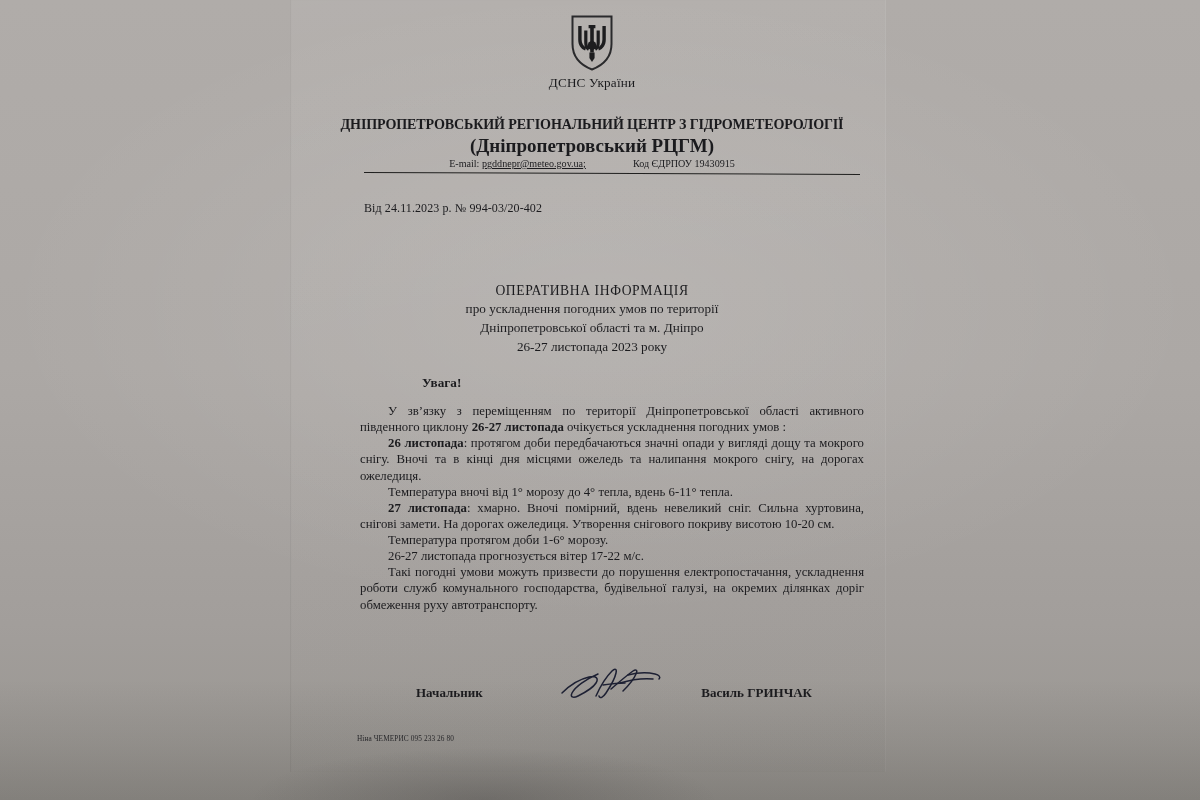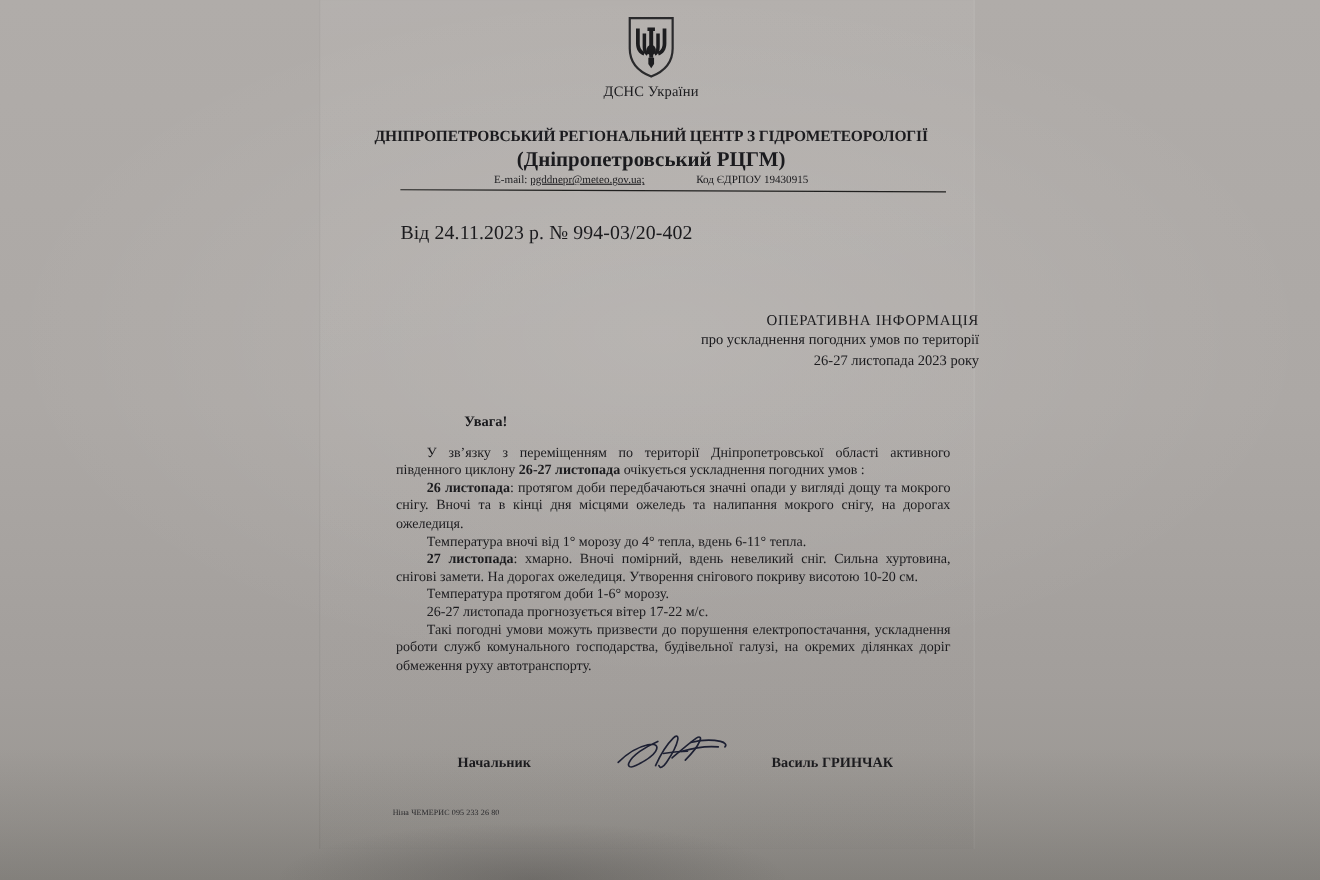--- a/index.html
+++ b/index.html
@@ -115,31 +115,31 @@
     border-top: 1.4px solid #20201f;
     transform: rotate(0.22deg);
     transform-origin: left center;
   }
 
   
   .ref-line {
     position: absolute;
     left: 360px;
     top: 201px;
-    font-size: 18px;
+    font-size: 12px;
     letter-spacing: 0.1px;
   }
 
   
   .title-block {
     position: absolute;
     left: 290px;
     top: 281px;
     width: 596px;
-    text-align: right;
+    text-align: center;
     line-height: 1.42;
   }
   .title-main {
     font-size: 13.6px;
     letter-spacing: 0.6px;
   }
   .title-sub {
     font-size: 13.2px;
   }
 
@@ -261,20 +261,21 @@
     </div>
   </div>
 
   <div class="hrule"></div>
 
   <div class="ref-line">Від 24.11.2023 р. № 994-03/20-402</div>
 
   <div class="title-block">
     <div class="title-main">ОПЕРАТИВНА ІНФОРМАЦІЯ</div>
     <div class="title-sub">про ускладнення погодних умов по території</div>
+    <div class="title-sub">Дніпропетровської області та м. Дніпро</div>
     <div class="title-sub">26-27 листопада 2023 року</div>
   </div>
 
   <div class="attention">Увага!</div>
 
   <div class="body-text">
 
     <p><span>У зв’язку з переміщенням по території Дніпропетровської області активного південного циклону </span><b>26-27 листопада</b><span> очікується ускладнення погодних умов :</span></p>
 
     <p><b>26 листопада</b><span>: протягом доби передбачаються значні опади у вигляді дощу та мокрого снігу. Вночі та в кінці дня місцями ожеледь та налипання мокрого снігу, на дорогах ожеледиця.</span></p>

